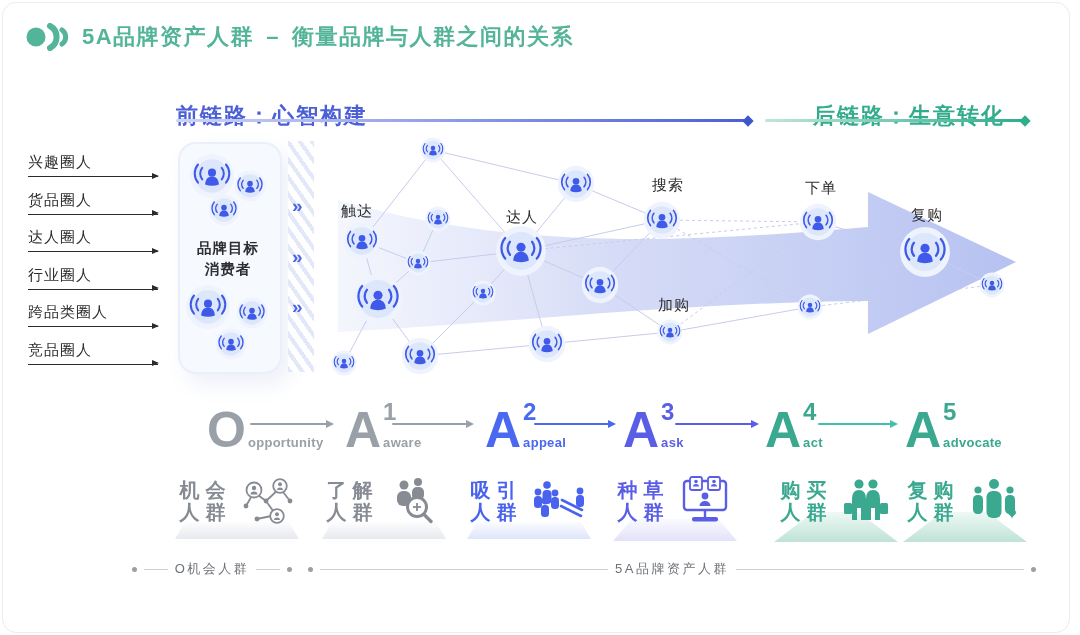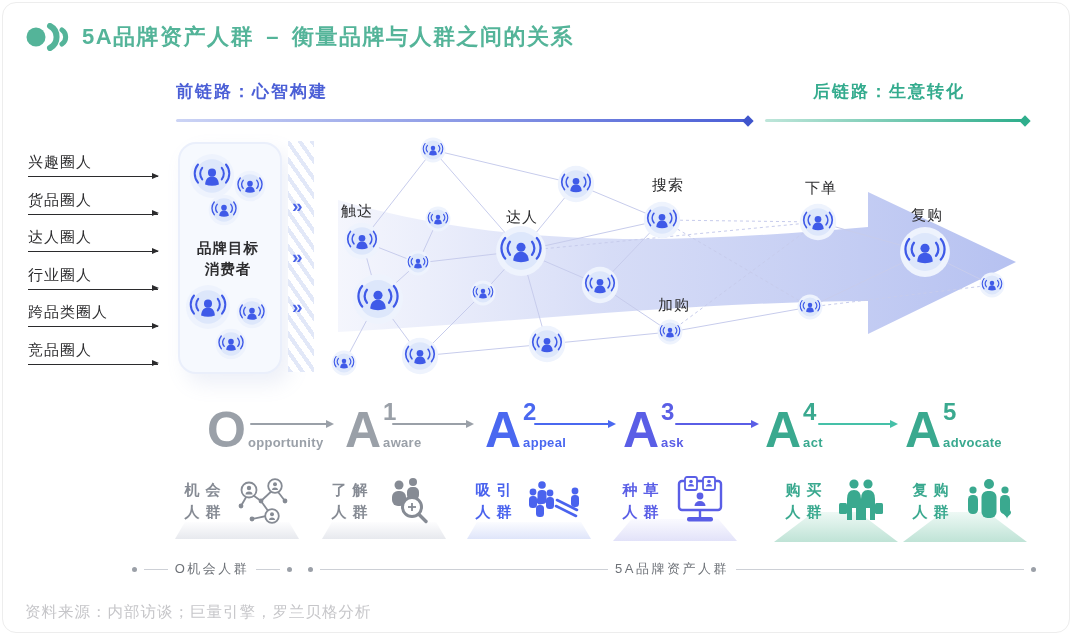--- a/index.html
+++ b/index.html
@@ -5,21 +5,21 @@
   html,body{margin:0;padding:0;background:#fff;}
   .canvas{position:relative;width:1072px;height:635px;background:#fff;overflow:hidden;
           font-family:"Liberation Sans","DejaVu Sans",sans-serif;}
   .frame{position:absolute;inset:2px;border:1px solid #ededed;border-radius:14px;pointer-events:none;}
 
   
   .hdr{position:absolute;left:26px;top:22px;display:flex;align-items:center;gap:10px;}
   .hdr-title{font-size:22px;font-weight:700;color:#54b499;letter-spacing:1.5px;display:flex;gap:12px;align-items:center;}
 
   
-  .chain-label{position:absolute;top:80px;font-size:17px;font-weight:700;letter-spacing:2px;}
+  .chain-label{position:absolute;top:101px;font-size:22px;font-weight:700;letter-spacing:2px;}
   .chain-front{left:176px;color:#4b5fd6;}
   .chain-back{left:765px;color:#33ab8d;margin-left:48px;}
   .chain-line{position:absolute;top:119px;height:3px;border-radius:2px;}
   .chain-line-front{left:176px;width:570px;background:linear-gradient(to right,#ccd4f5,#4b5fd6);}
   .chain-line-back{left:765px;width:258px;background:linear-gradient(to right,#bfe6da,#2fae8c);}
   .diamond{position:absolute;top:116.5px;width:8px;height:8px;transform:rotate(45deg);}
   .diamond-front{left:744px;background:#3f55cc;}
   .diamond-back{left:1021px;background:#2fae8c;}
 
   
@@ -55,21 +55,21 @@
   .stage .sub{font-size:13px;font-weight:600;line-height:13px;margin-bottom:3px;letter-spacing:.3px;}
   .c-gray{color:#9aa0a8;} .c-blue{color:#4a68f0;} .c-indigo{color:#5a5ee6;} .c-teal{color:#3aa98f;}
   .farrow{position:absolute;top:423px;height:2px;background:currentColor;z-index:2;border-radius:1px;}
   .farrow::after{content:"";position:absolute;right:-2px;top:-3.5px;border-left:8px solid currentColor;
                  border-top:4.5px solid transparent;border-bottom:4.5px solid transparent;}
   .fa-teal-light{color:#45c0a8;}
 
   
   .card{position:absolute;top:472px;width:124px;height:78px;z-index:2;}
   .card .content{position:relative;z-index:1;display:flex;align-items:center;justify-content:center;gap:7px;padding-top:4px;}
-  .card .lbl{font-size:15px;font-weight:700;letter-spacing:6px;line-height:22px;white-space:nowrap;}
+  .card .lbl{font-size:20px;font-weight:700;letter-spacing:6px;line-height:22px;white-space:nowrap;}
   .ped{position:absolute;left:0;right:0;z-index:0;}
   .ped-flat{top:50px;height:17px;clip-path:polygon(8% 0,92% 0,100% 100%,0 100%);}
   .ped-mid{top:47px;height:22px;clip-path:polygon(15% 0,85% 0,100% 100%,0 100%);}
   .ped-tri{top:40px;height:30px;clip-path:polygon(32% 0,68% 0,100% 100%,0 100%);}
   .t-gray{background:linear-gradient(to bottom,#fdfdfe,#e7e9ee);}
   .t-blue{background:linear-gradient(to bottom,#fbfcff,#dfe5fa);}
   .t-indigo{background:linear-gradient(to bottom,#fafaff,#e2e2f9);}
   .t-teal{background:linear-gradient(to bottom,#eef9f5,#bfe3d6);}
   .icon-svg{display:block;}
 
@@ -441,14 +441,13 @@
     <span class="dot"></span>
   </div>
   <div class="axis axis-right">
     <span class="dot"></span>
     <span class="ln"></span>
     <span class="alabel">5A品牌资产人群</span>
     <span class="ln"></span>
     <span class="dot"></span>
   </div>
 
-  <div class="footer">资料来源：内部访谈；巨量引擎，罗兰贝格分析</div>
 </div>
 
 </body></html>

